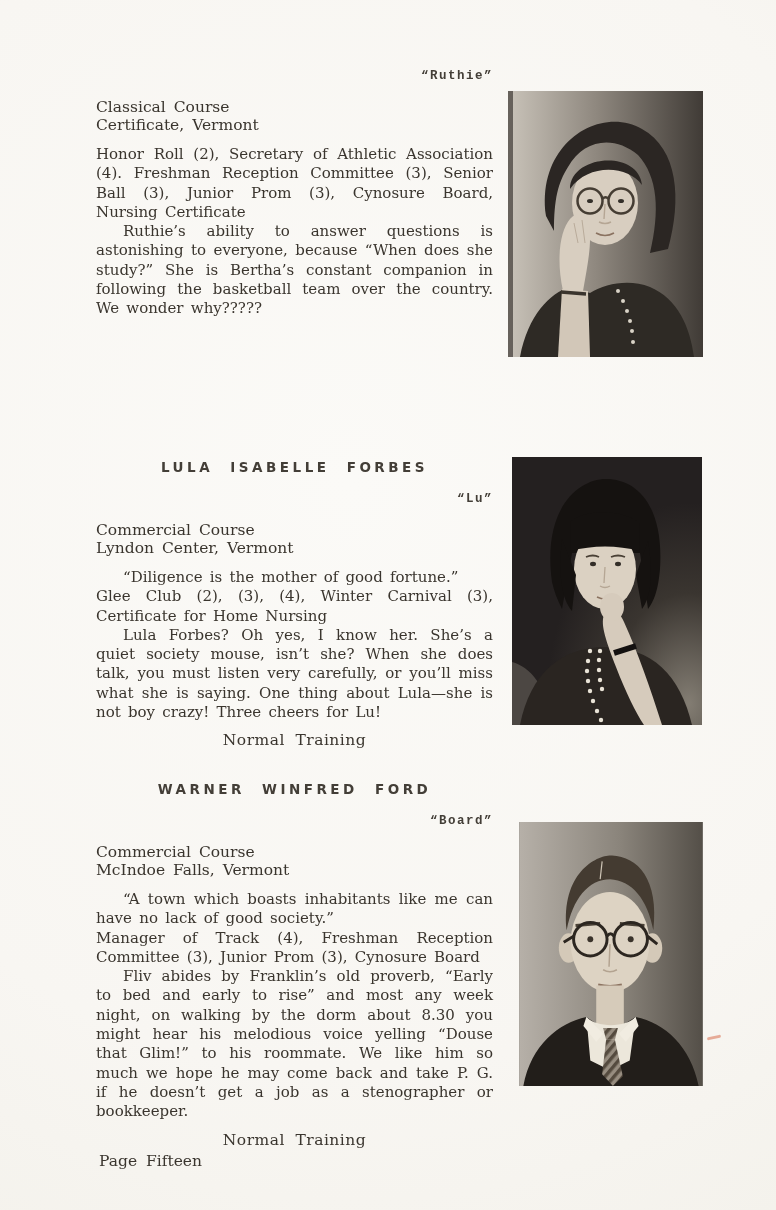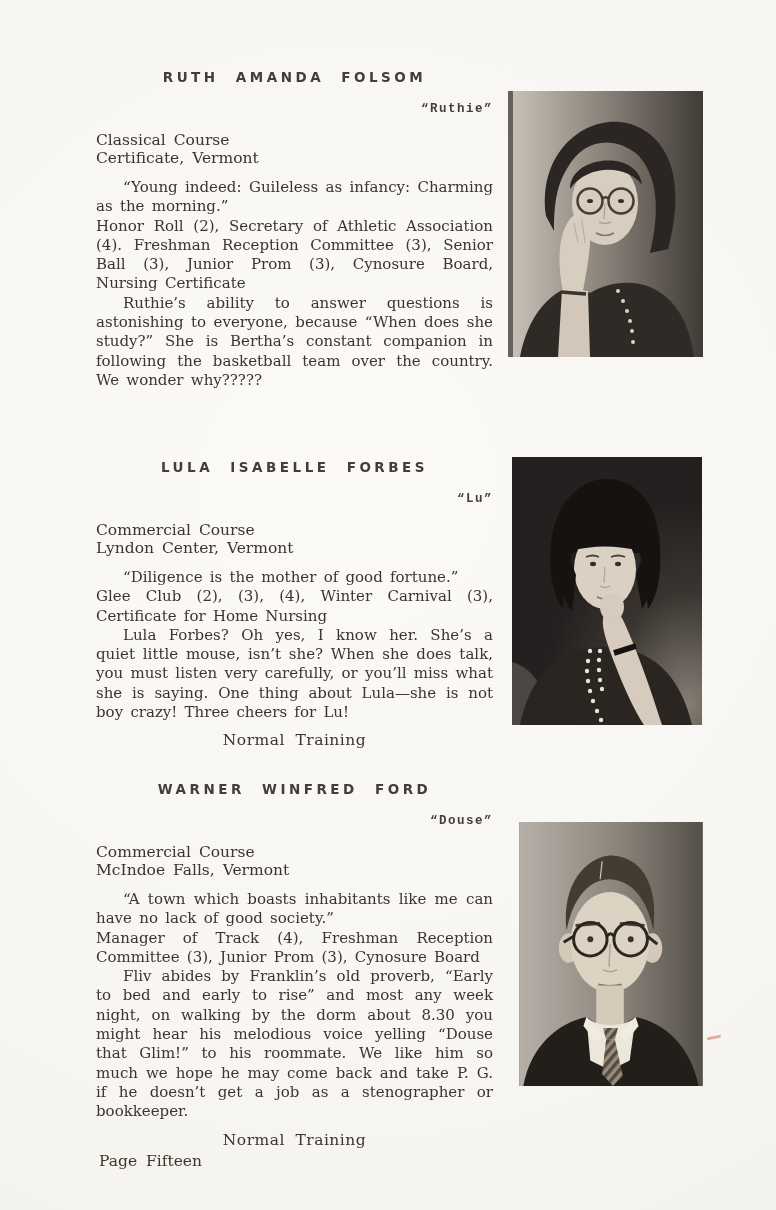--- a/index.html
+++ b/index.html
@@ -38,51 +38,49 @@
   .page-number{position:absolute;left:99px;top:1152px;font-size:15.5px;word-spacing:4px;}
   .red-mark{position:absolute;left:707px;top:1036px;width:14px;height:3px;
     border-radius:2px;transform:rotate(-12deg);opacity:.75;}
 </style>
 </head>
 <body>
 
 <div class="page" style="color: rgb(58, 53, 46);">
 
   <section class="entry" id="entry-1">
-    <h2 class="name">RUTH AMANDA FOLSOM</h2>
     <div class="nickname">“Ruthie”</div>
     <div class="course-row">
       <span>Classical Course</span>
       <span>Certificate, Vermont</span>
     </div>
     <div class="body">
-      <p class="indent">“Young indeed: Guileless as infancy: Charming as the morning.”</p>
       <p>Honor Roll (2), Secretary of Athletic Association (4). Freshman Reception Committee (3), Senior Ball (3), Junior Prom (3), Cynosure Board, Nursing Certificate</p>
       <p class="indent">Ruthie’s ability to answer questions is astonishing to everyone, because “When does she study?” She is Bertha’s constant companion in following the basketball team over the country. We wonder why?????</p>
     </div>
   </section>
 
   <section class="entry" id="entry-2">
     <h2 class="name">LULA ISABELLE FORBES</h2>
     <div class="nickname">“Lu”</div>
     <div class="course-row">
       <span>Commercial Course</span>
       <span>Lyndon Center, Vermont</span>
     </div>
     <div class="body">
       <p class="indent">“Diligence is the mother of good fortune.”</p>
       <p>Glee Club (2), (3), (4), Winter Carnival (3), Certificate for Home Nursing</p>
-      <p class="indent">Lula Forbes? Oh yes, I know her. She’s a quiet little mouse, isn’t she? When she does talk, you must listen very carefully, or you’ll miss what she is saying. One thing about Lula—she is not boy crazy! Three cheers for Lu!</p>
+      <p class="indent">Lula Forbes? Oh yes, I know her. She’s a quiet society mouse, isn’t she? When she does talk, you must listen very carefully, or you’ll miss what she is saying. One thing about Lula—she is not boy crazy! Three cheers for Lu!</p>
     </div>
     <div class="footnote">Normal Training</div>
   </section>
 
   <section class="entry" id="entry-3">
     <h2 class="name">WARNER WINFRED FORD</h2>
-    <div class="nickname">“Douse”</div>
+    <div class="nickname">“Board”</div>
     <div class="course-row">
       <span>Commercial Course</span>
       <span>McIndoe Falls, Vermont</span>
     </div>
     <div class="body">
       <p class="indent">“A town which boasts inhabitants like me can have no lack of good society.”</p>
       <p>Manager of Track (4), Freshman Reception Committee (3), Junior Prom (3), Cynosure Board</p>
       <p class="indent">Fliv abides by Franklin’s old proverb, “Early to bed and early to rise” and most any week night, on walking by the dorm about 8.30 you might hear his melodious voice yelling “Douse that Glim!” to his roommate. We like him so much we hope he may come back and take P. G. if he doesn’t get a job as a stenographer or bookkeeper.</p>
     </div>
     <div class="footnote">Normal Training</div>

